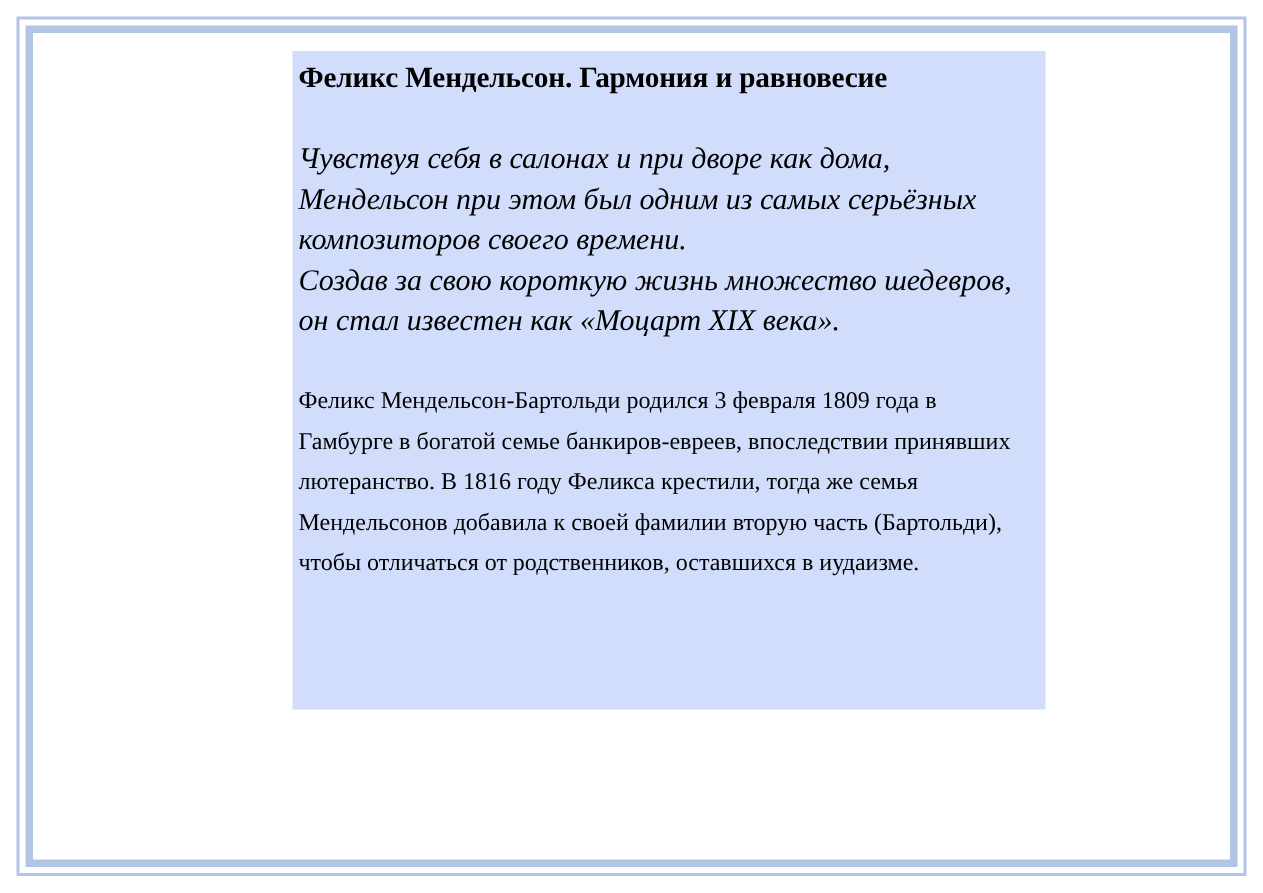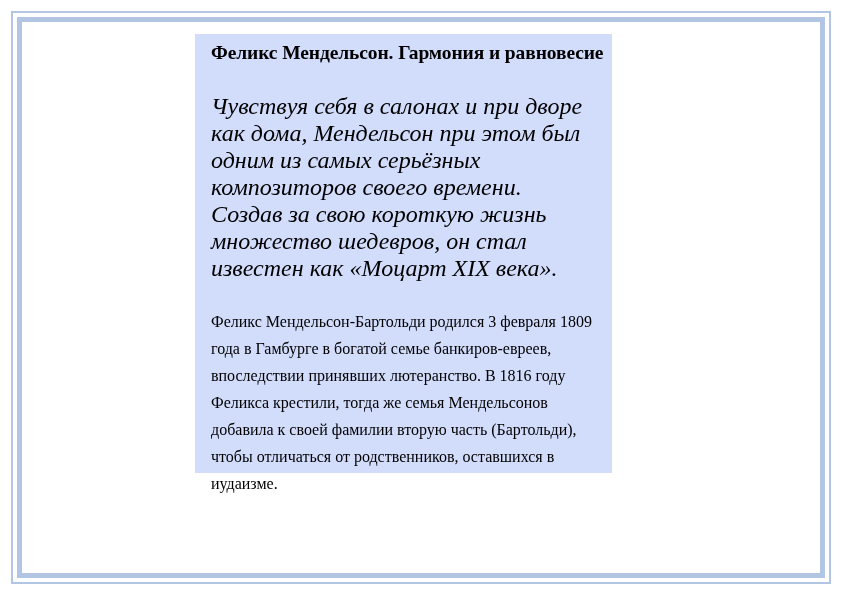--- a/index.html
+++ b/index.html
@@ -44,46 +44,46 @@
     border: 5px solid #b2c6e3;
     box-sizing: border-box;
     pointer-events: none;
   }
 
   
   .text-block {
     position: absolute;
     left: 195px;
     top: 34px;
-    width: 417px;
+    width: 502px;
     height: 439px;
     background: #d2dcfb;
     box-sizing: border-box;
-    padding: 6px 6px 0 16px;
+    padding: 6px 6px 0 4px;
   }
 
   .para {
     margin: 0;
     color: #000000;
     font-size: 20px;
     line-height: 27px;
     text-align: left;
     white-space: pre-line;
   }
 
   .para-title {
     font-weight: bold;
     font-size: 19.5px;
     line-height: 26px;
     letter-spacing: -0.1px;
   }
 
   .para-italic {
     font-style: italic;
-    font-size: 24px;
+    font-size: 20px;
     line-height: 27px;
   }
 
   .para-body {
     font-size: 16px;
     line-height: 27px;
   }
 
   .spacer {
     height: 27px;

